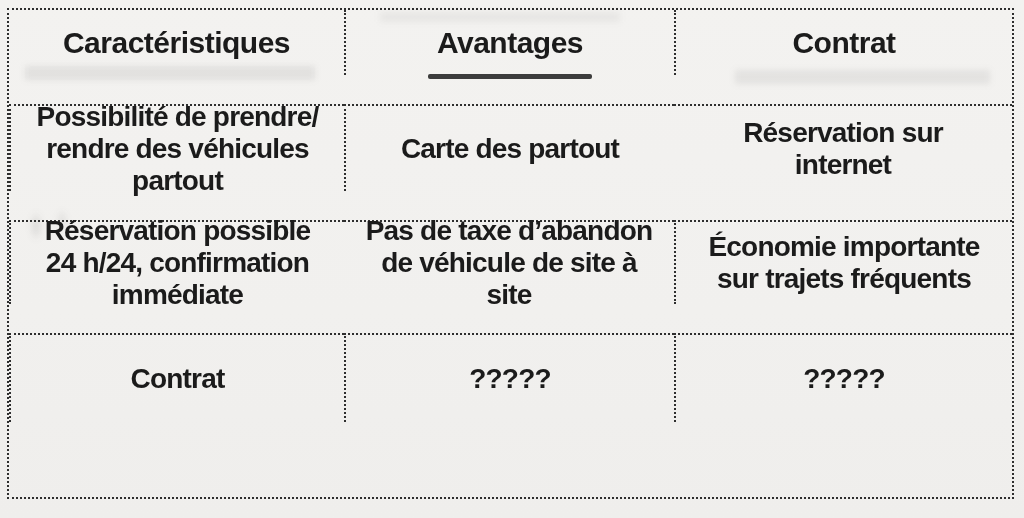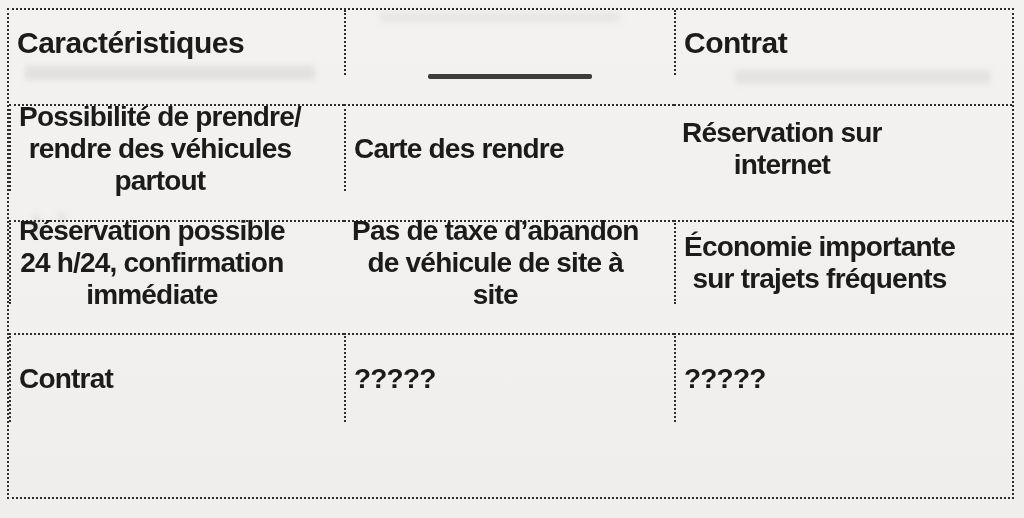--- a/index.html
+++ b/index.html
@@ -26,21 +26,21 @@
     border: 2px dotted #2e2e2e;
     display: grid;
     grid-template-columns: 335px 330px 1fr;
     grid-template-rows: 65px 116px 113px 118px 1fr;
   }
 
   .cell {
     box-sizing: border-box;
     display: flex;
     align-items: center;
-    justify-content: flex-start;
+    justify-content: center;
     text-align: center;
     padding: 2px 8px;
     position: relative;
   }
   .cell.col2, .cell.col3 { border-left: 2px dotted #2e2e2e; }
   .cell.rowb { border-top: 2px dotted #2e2e2e; margin-top: 29px; }
 
   .header-cell {
     font-size: 30px;
     font-weight: 700;
@@ -94,33 +94,34 @@
 </style>
 </head>
 <body>
 
 <div class="scan-table">
 
   <div class="cell col1 header-cell">
     <span class="header-text">Caractéristiques</span>
   </div>
   <div class="cell col2 header-cell">
+    <span class="header-text">Avantages</span>
     <span class="avantages-underline"></span>
   </div>
   <div class="cell col3 header-cell">
     <span class="header-text">Contrat</span>
   </div>
 
   <div class="cell col2 rowb">
     <span class="cell-text">Possibilité de prendre/
 rendre des véhicules
 partout</span>
   </div>
   <div class="cell col3 rowb">
-    <span class="cell-text">Carte des rendre</span>
+    <span class="cell-text">Carte des partout</span>
   </div>
 
   <div class="cell col1 rowb">
     <span class="cell-text">Réservation sur
 internet</span>
   </div>
   <div class="cell col2 rowb">
     <span class="cell-text">Réservation possible
 24 h/24, confirmation
 immédiate</span>

